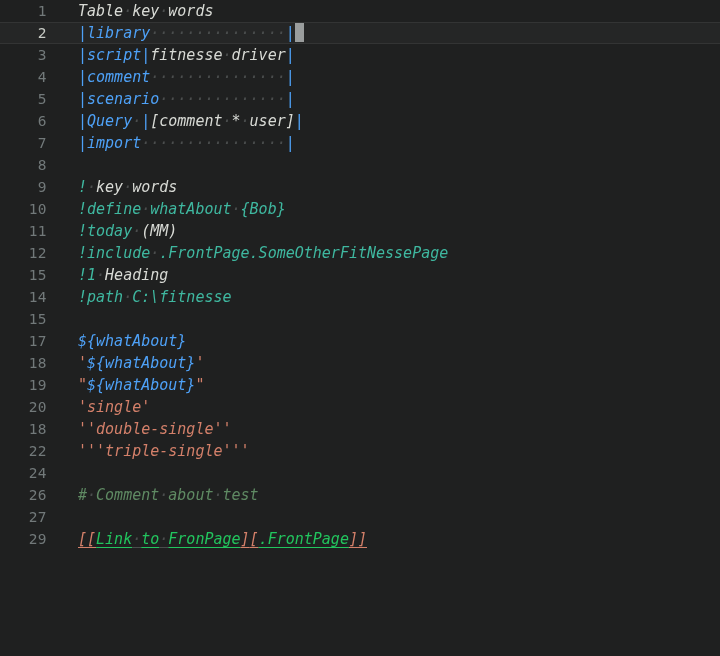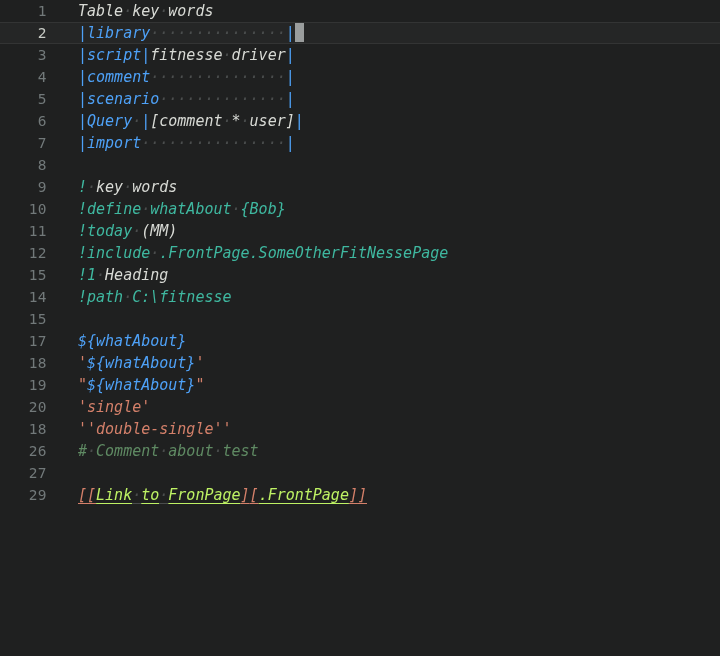--- a/index.html
+++ b/index.html
@@ -60,21 +60,21 @@
     font-style: italic;
   }
 
   
   .t-plain   { color: #d8dad5; }
   .t-kw      { color: #4ea1f7; }   
   .t-teal    { color: #3fb8a0; }   
   .t-str     { color: #d4806a; }   
   .t-comment { color: #5f8a63; }   
   .t-bracket { color: #d4806a; }   
-  .t-link    { color: #bef264; }
+  .t-link    { color: #22c55e; }
   .u         { text-decoration: underline; text-underline-offset: 3px; }
 
   .ws {
     color: #4a4d4d;
   }
 
   .cursor {
     display: inline-block;
     width: 9px;
     height: 19px;
@@ -99,16 +99,18 @@
     <div class="line"><div class="gutter">11</div><div class="code"><span class="t-teal">!today</span><span class="ws">·</span><span class="t-plain">(MM)</span></div></div>
     <div class="line"><div class="gutter">12</div><div class="code"><span class="t-teal">!include</span><span class="ws">·</span><span class="t-teal">.FrontPage.SomeOtherFitNessePage</span></div></div>
     <div class="line"><div class="gutter">15</div><div class="code"><span class="t-teal">!1</span><span class="ws">·</span><span class="t-plain">Heading</span></div></div>
     <div class="line"><div class="gutter">14</div><div class="code"><span class="t-teal">!path</span><span class="ws">·</span><span class="t-teal">C:\fitnesse</span></div></div>
     <div class="line"><div class="gutter">15</div><div class="code"></div></div>
     <div class="line"><div class="gutter">17</div><div class="code"><span class="t-kw">${whatAbout}</span></div></div>
     <div class="line"><div class="gutter">18</div><div class="code"><span class="t-str">'</span><span class="t-kw">${whatAbout}</span><span class="t-str">'</span></div></div>
     <div class="line"><div class="gutter">19</div><div class="code"><span class="t-str">"</span><span class="t-kw">${whatAbout}</span><span class="t-str">"</span></div></div>
     <div class="line"><div class="gutter">20</div><div class="code"><span class="t-str">'single'</span></div></div>
     <div class="line"><div class="gutter">18</div><div class="code"><span class="t-str">''double-single''</span></div></div>
+    <div class="line"><div class="gutter">22</div><div class="code"><span class="t-str">'''triple-single'''</span></div></div>
+    <div class="line"><div class="gutter">24</div><div class="code"></div></div>
     <div class="line"><div class="gutter">26</div><div class="code"><span class="t-comment">#</span><span class="ws">·</span><span class="t-comment">Comment</span><span class="ws">·</span><span class="t-comment">about</span><span class="ws">·</span><span class="t-comment">test</span></div></div>
     <div class="line"><div class="gutter">27</div><div class="code"></div></div>
     <div class="line"><div class="gutter">29</div><div class="code"><span class="t-bracket u">[[</span><span class="t-link u">Link</span><span class="ws u">·</span><span class="t-link u">to</span><span class="ws u">·</span><span class="t-link u">FronPage</span><span class="t-bracket u">]</span><span class="t-bracket u">[</span><span class="t-link u">.FrontPage</span><span class="t-bracket u">]</span><span class="t-bracket u">]</span></div></div>
   </div>
 
 </body></html>

